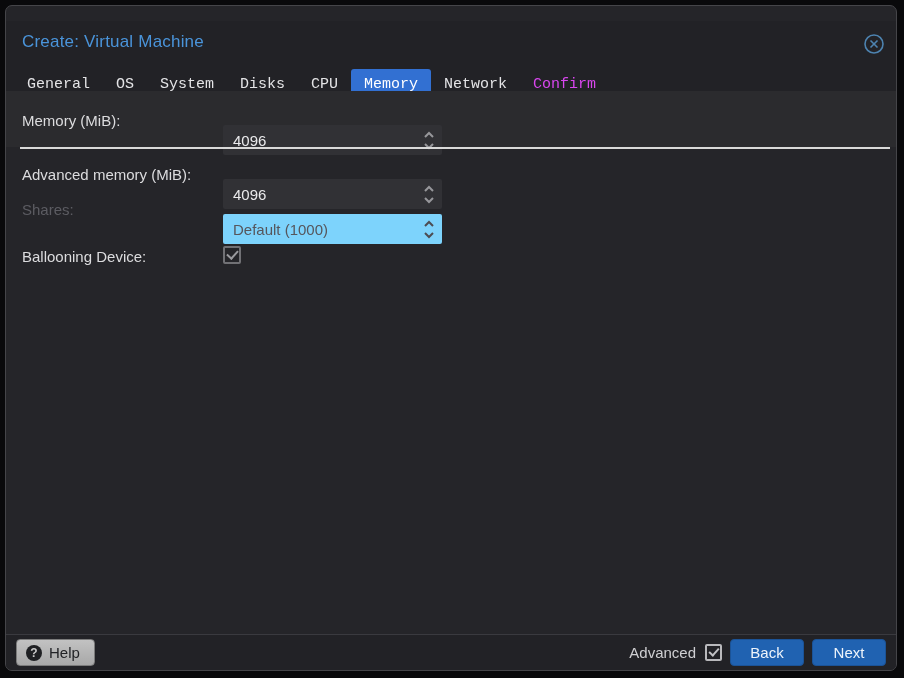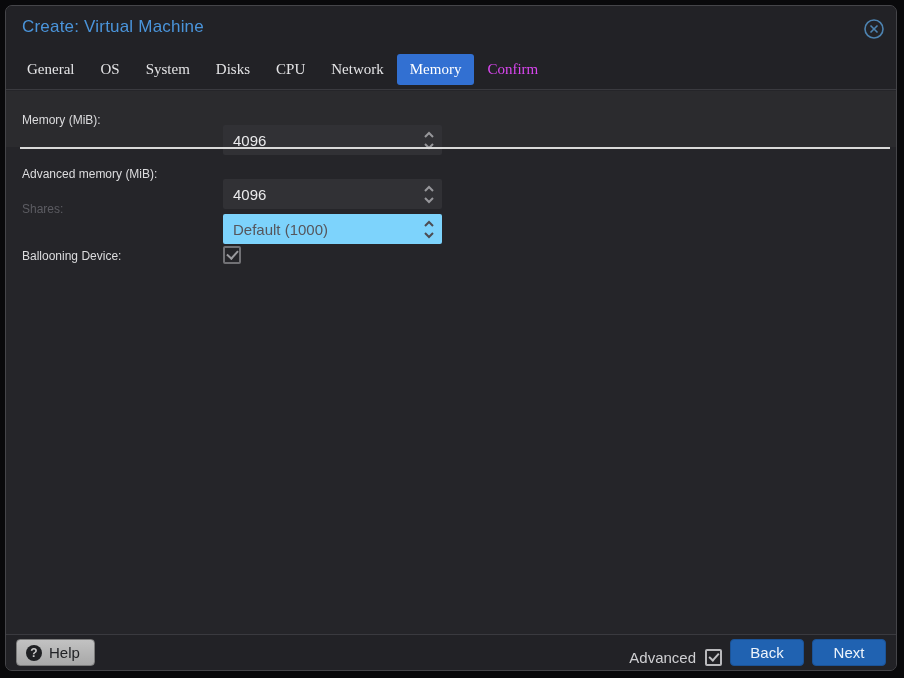--- a/index.html
+++ b/index.html
@@ -11,21 +11,21 @@
   .dialog {
     position: absolute; left: 5px; top: 5px;
     width: 892px; height: 666px;
     background: #252529;
     border: 1px solid #454549;
     border-radius: 7px;
     overflow: hidden;
   }
   
   .header {
-    position: absolute; top: 0; left: 0; right: 0; height: 84px;
+    position: absolute; top: 15px; left: 0; right: 0; height: 84px;
     background: #222226;
     border-bottom: 1px solid #3a3a3f;
   }
   .dialog-title {
     position: absolute; left: 16px; top: 11px;
     font-size: 17px; color: #4a94da; letter-spacing: .2px;
   }
   .close-btn {
     position: absolute; right: 10px; top: 11px;
     width: 24px; height: 24px;
@@ -35,38 +35,38 @@
   
   .tabbar {
     position: absolute; left: 8px; top: 46px; right: 8px; height: 34px;
     display: flex; align-items: center;
   }
   .tab {
     padding: 7px 13px;
     font-size: 15px; color: #e4e4e6;
     border-radius: 3px;
     background: transparent; border: 0; cursor: pointer;
-    font-family: Liberation Serif, serif;
+    font-family: Liberation Mono, monospace;
   }
   .tab.active { background: #3270d2; color: #ffffff; }
   .tab.disabled { color: #d946ef; cursor: default; }
   
   .basic-band {
     position: absolute; left: 0; top: 85px; right: 0; height: 56px;
     background: #2b2b2e;
   }
   .section-divider {
     position: absolute; top: 141px; left: 14px; right: 6px; height: 2px;
     background: #d9d9d9; border: 0;
   }
   
   .row { position: absolute; left: 0; right: 0; height: 30px; }
   .row-label {
     position: absolute; left: 16px; top: 50%; transform: translateY(-50%);
-    font-size: 12px; color: #dcdcde; white-space: nowrap;
+    font-size: 15px; color: #dcdcde; white-space: nowrap;
   }
   .row-label.disabled { color: #5c5c62; }
   .spin-field {
     position: absolute; left: 217px; top: 0;
     width: 219px; height: 30px;
     background: #313135; border-radius: 2px;
     display: flex; align-items: center; margin-top: 20px;
   }
   .spin-value {
     flex: 1; padding-left: 10px;
@@ -119,21 +119,21 @@
     font-family: "Liberation Sans", sans-serif;
   }
   .help-glyph {
     width: 16px; height: 16px; border-radius: 50%;
     background: #1f2023; color: #c9c9c9;
     font-size: 12px; font-weight: bold;
     display: flex; align-items: center; justify-content: center;
   }
   .footer-right {
     margin-left: auto; margin-right: 10px;
-    display: flex; align-items: flex-end; gap: 8px;
+    display: flex; align-items: center; gap: 8px;
   }
   .advanced-label { font-size: 15px; color: #cfcfd2; margin-right: 1px; }
   .btn-primary {
     min-width: 74px; height: 27px; padding: 1px 16px;
     background: #2062b1; border: 1px solid #1b5397; border-radius: 4px;
     color: #eef4fb; font-size: 15px; cursor: pointer;
     font-family: "Liberation Sans", sans-serif;
   }
 </style>
 </head>
@@ -149,22 +149,22 @@
         <line x1="7.5" y1="7.5" x2="14.5" y2="14.5" stroke="#4d83b0" stroke-width="1.6"></line>
         <line x1="14.5" y1="7.5" x2="7.5" y2="14.5" stroke="#4d83b0" stroke-width="1.6"></line>
       </svg>
     </button>
     <div class="tabbar">
       <button class="tab">General</button>
       <button class="tab">OS</button>
       <button class="tab">System</button>
       <button class="tab">Disks</button>
       <button class="tab">CPU</button>
+      <button class="tab active">Memory</button>
       <button class="tab">Network</button>
-      <button class="tab active">Memory</button>
       <button class="tab disabled">Confirm</button>
     </div>
   </div>
 
   <div class="basic-band"></div>
 
   <div class="row" style="top:99px;">
     <span class="row-label">Memory (MiB):</span>
     <div class="spin-field">
       <span class="spin-value">4096</span>

